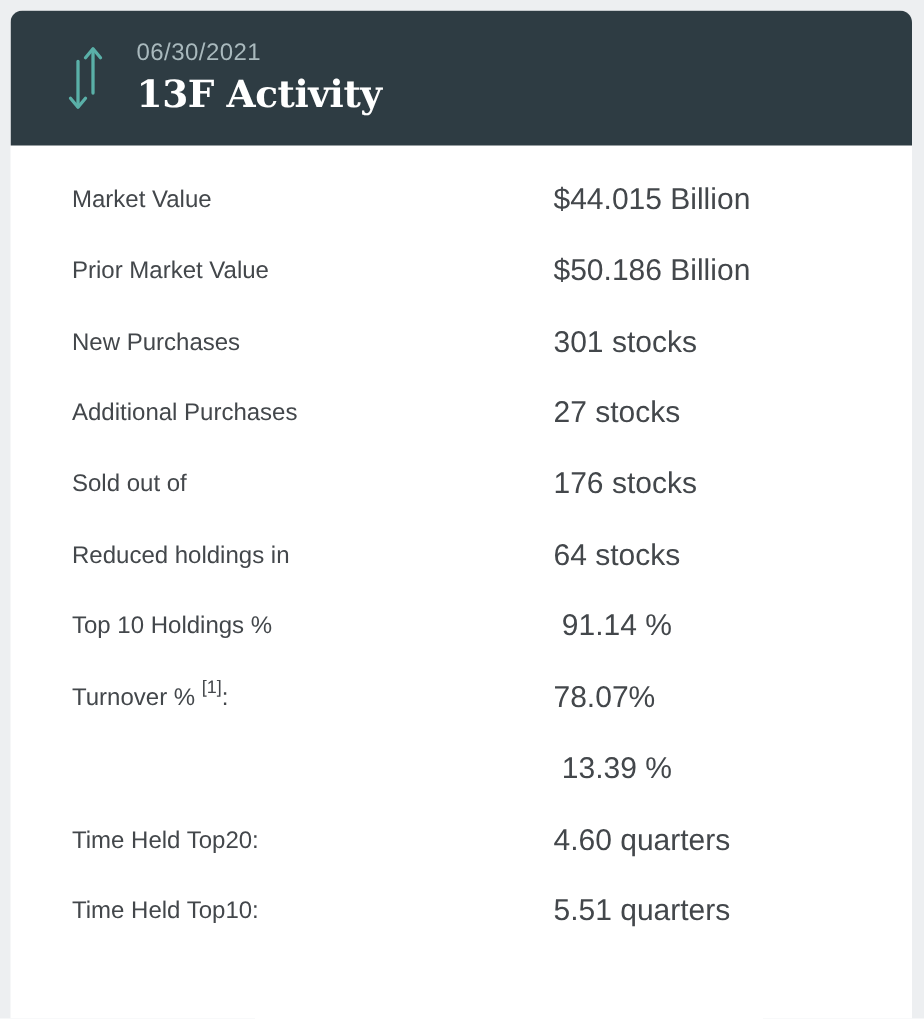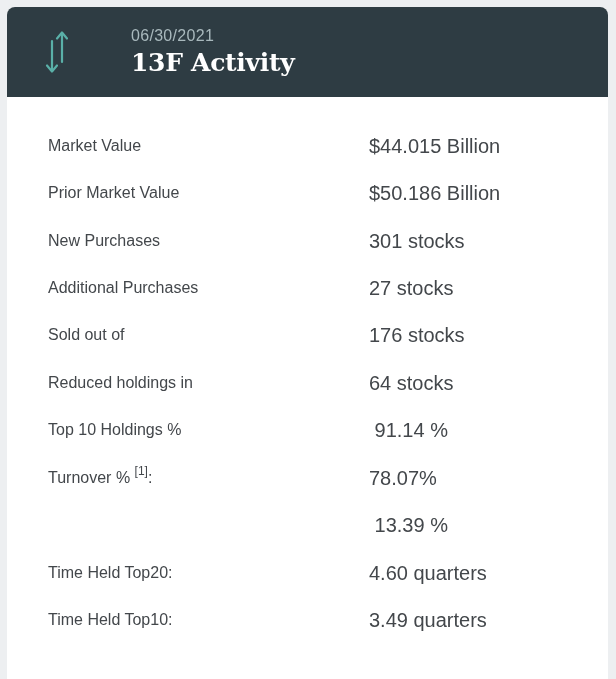--- a/index.html
+++ b/index.html
@@ -19,21 +19,20 @@
     height: 672px;
     background: #ffffff;
     border-radius: 8px 8px 0 0;
     overflow: hidden;
   }
   .card-header {
     height: 90px;
     background: #2e3c43;
     display: flex;
     align-items: center;
-    gap: 40px;
   }
   .icon-updown {
     margin-left: 36px;
     flex: 0 0 auto;
     display: block;
   }
   .header-text { margin-left: 20px; }
   .report-date {
     color: #a9b9bd;
     font-size: 16px;
@@ -43,21 +42,21 @@
   .card-title {
     color: #ffffff;
     font-family: "DejaVu Serif", serif;
     font-weight: bold;
     font-size: 25px;
     letter-spacing: -0.3px;
     margin-top: 4px;
     line-height: 1.1;
     text-align: center;
   }
-  .card-body { padding-top: 13px; margin-top: 12px; }
+  .card-body { padding-top: 13px; }
   .row {
     height: 47.45px;
     position: relative;
   }
   .row-label {
     position: absolute;
     left: 41px;
     top: 50%;
     transform: translateY(-50%);
     font-size: 16px;
@@ -143,17 +142,17 @@
     <div class="row-value"> 13.39 %</div>
   </div>
 
   <div class="row">
     <div class="row-label"><span class="lbl">Time Held Top20:</span></div>
     <div class="row-value">4.60 quarters</div>
   </div>
 
   <div class="row">
     <div class="row-label"><span class="lbl">Time Held Top10:</span></div>
-    <div class="row-value">3.49 quarters</div>
+    <div class="row-value">5.51 quarters</div>
   </div>
 
 </div>
 </div>
 
 </body></html>

